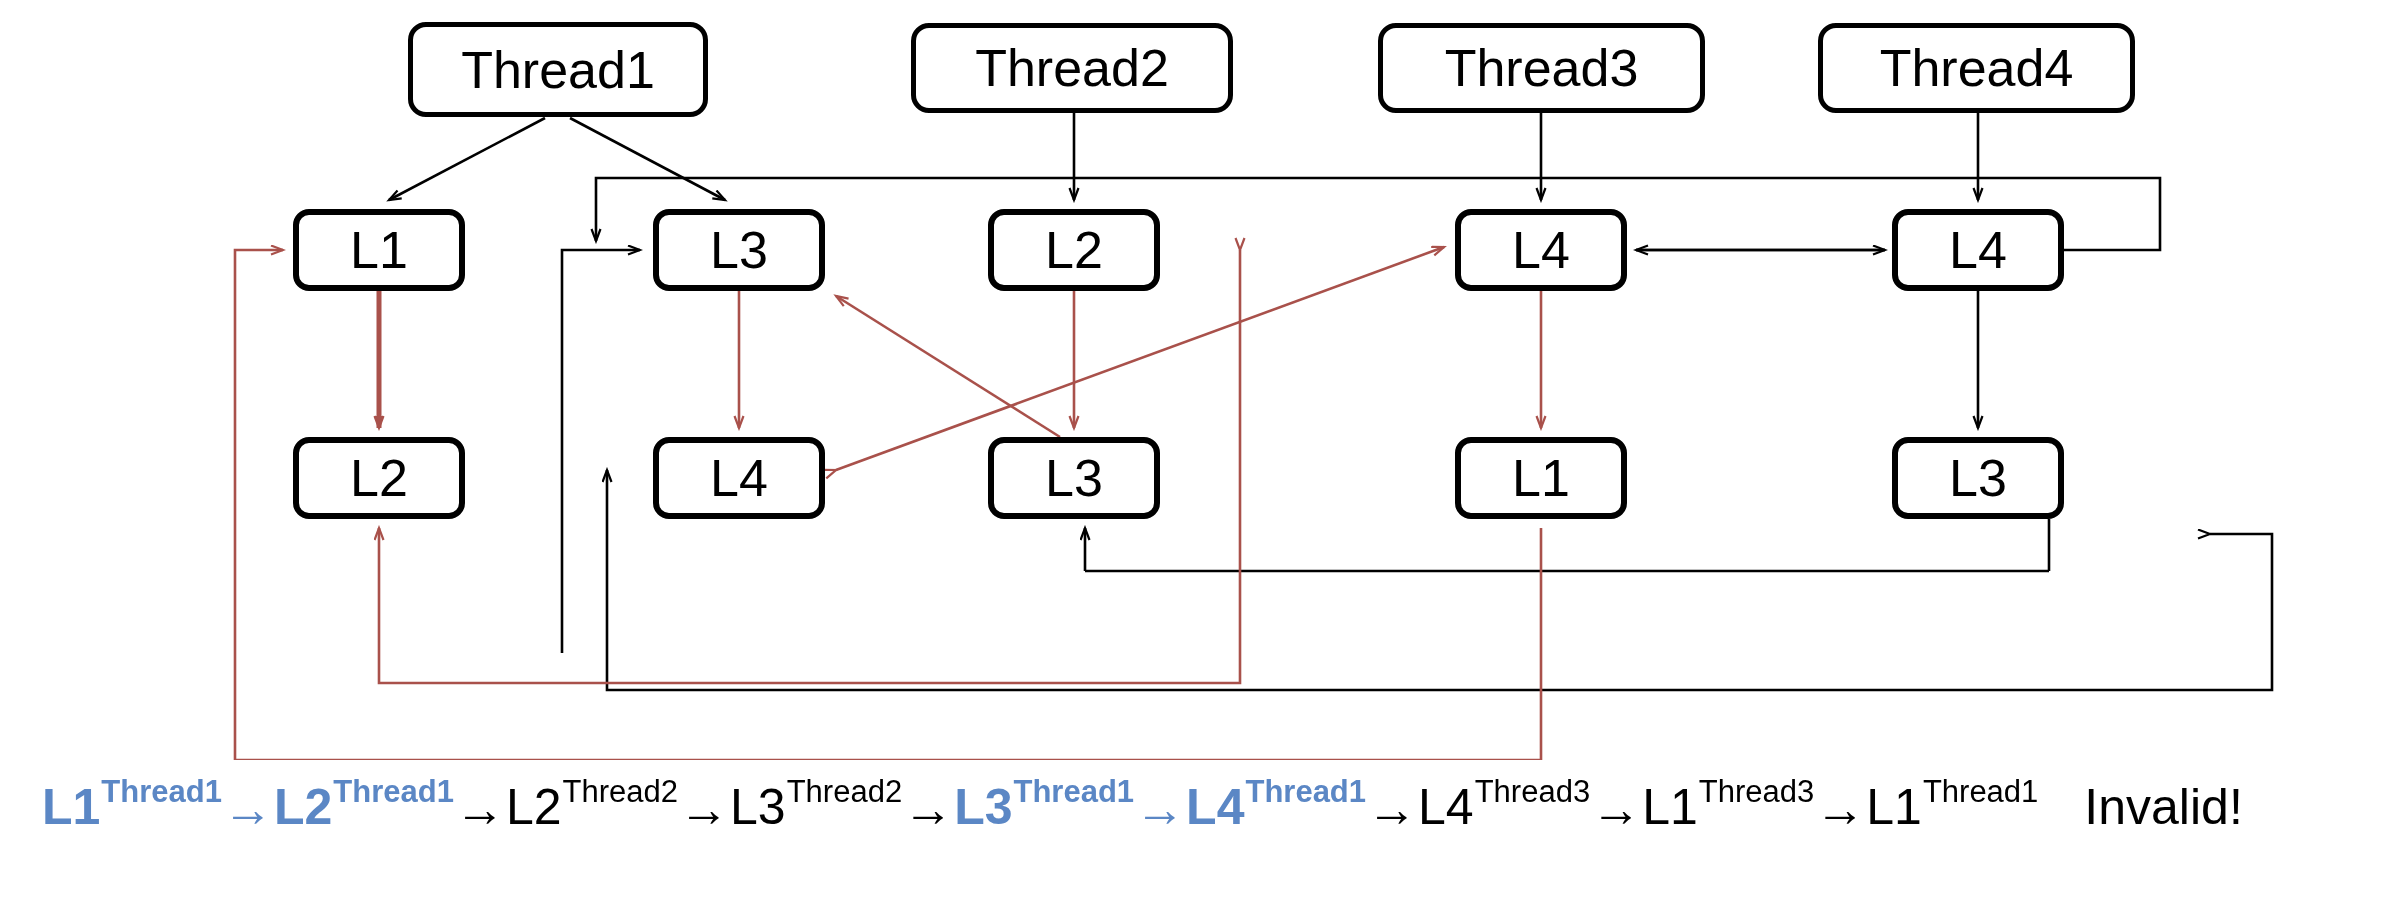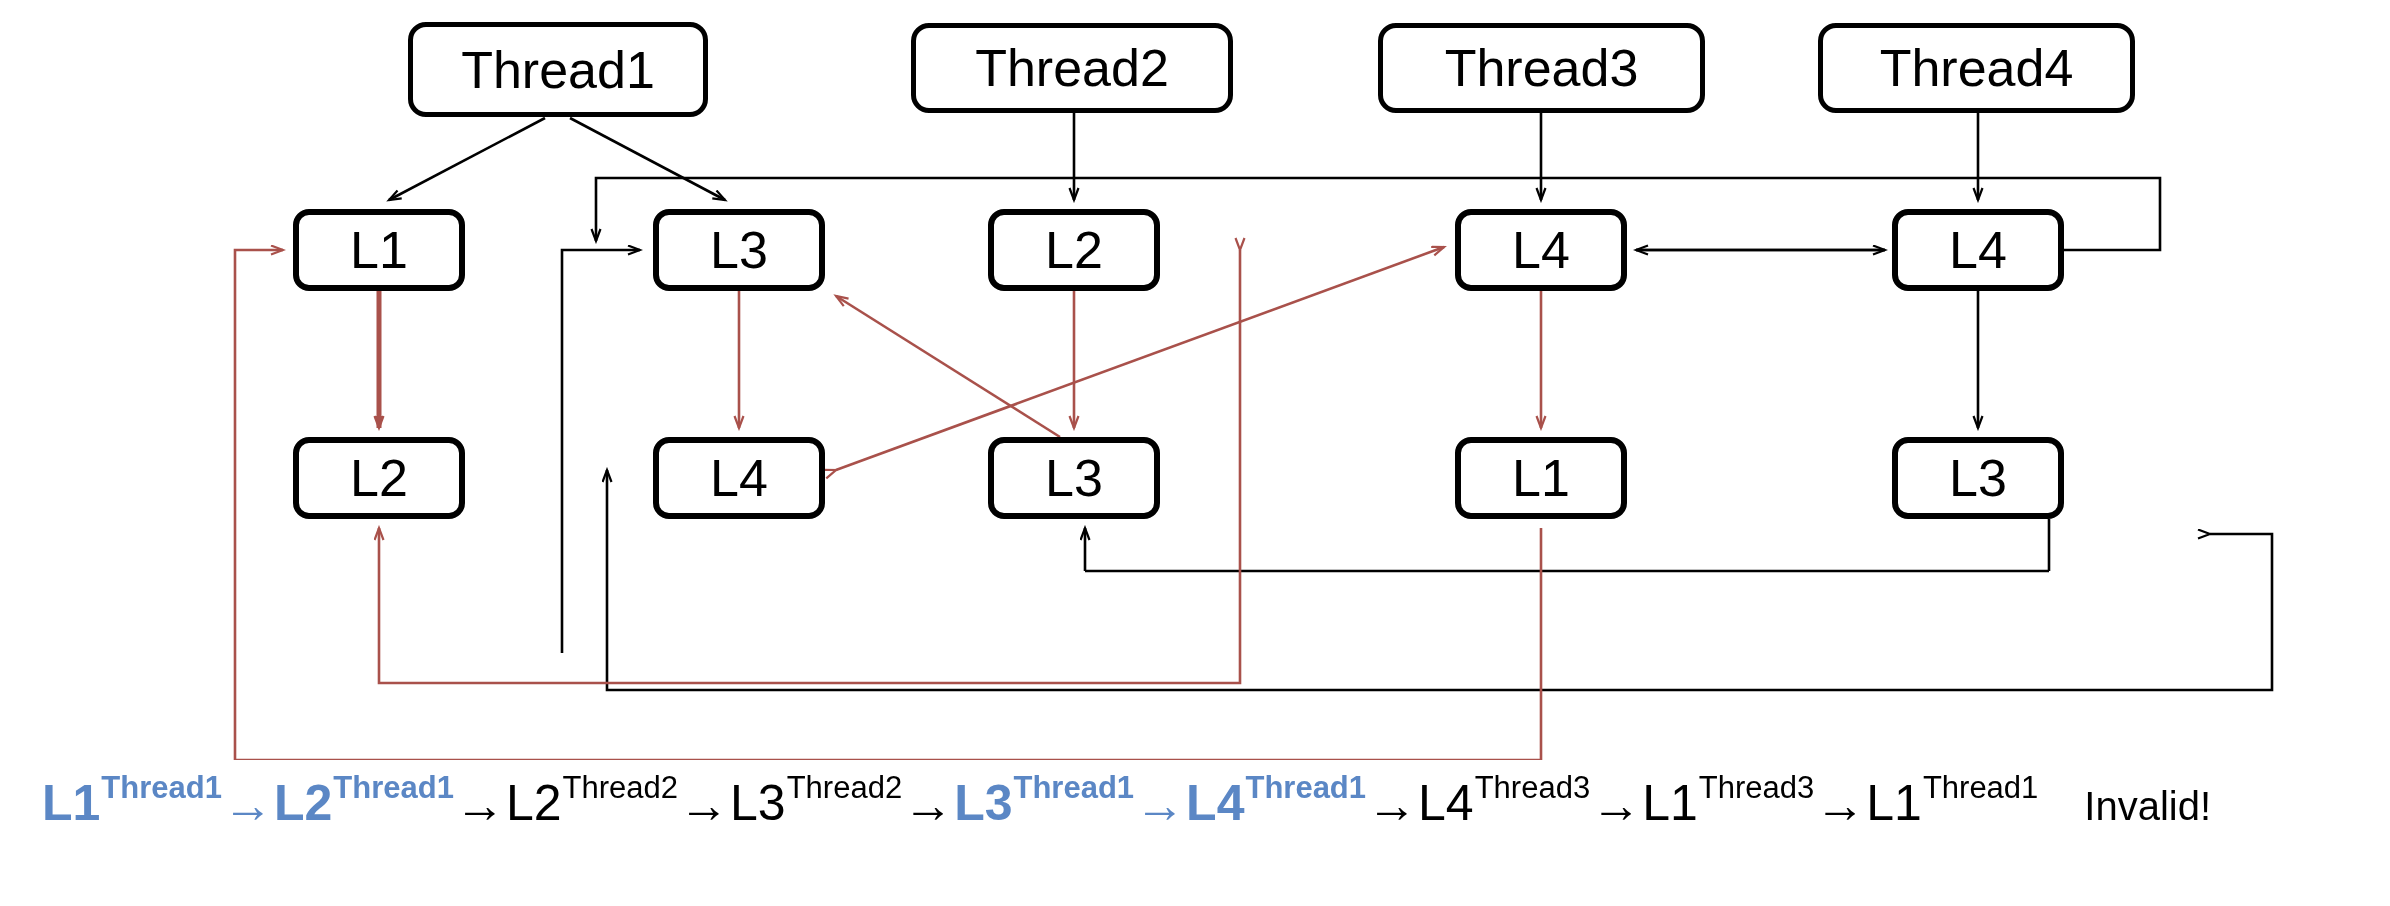--- a/index.html
+++ b/index.html
@@ -13,21 +13,21 @@
   #seq{position:absolute;left:0;top:778px;width:2390px;height:95px;
        display:flex;align-items:baseline;white-space:nowrap;}
   .seq-item{display:inline-flex;align-items:flex-start;line-height:1;}
   .seq-lock{font-size:50px;}
   .seq-thread{font-size:31px;position:relative;top:-6px;margin-left:1px;}
   .seq-arrow{font-size:50px;line-height:1;margin:0 1px;position:relative;top:2px;}
   .hl{color:#5b87c5;font-weight:bold;}
   .plain{color:#000;font-weight:normal;}
   .hl .seq-lock{font-weight:bold;}
   .hl .seq-thread{font-weight:bold;}
-  #verdict{font-size:40px;color:#000;margin-left:46px;position:relative;top:0px;}
+  #verdict{font-size:50px;color:#000;margin-left:46px;position:relative;top:0px;}
 </style>
 </head>
 <body>
 
 <div id="root">
 
   <svg id="graph" viewBox="0 0 2390 760" xmlns="http://www.w3.org/2000/svg">
     <defs>
       <marker id="ahB" markerWidth="16" markerHeight="16" refX="13" refY="5.5" orient="auto" markerUnits="userSpaceOnUse">
         <path d="M1,1 L13,5.5 L1,10" fill="none" stroke="#000" stroke-width="2.2"></path>

